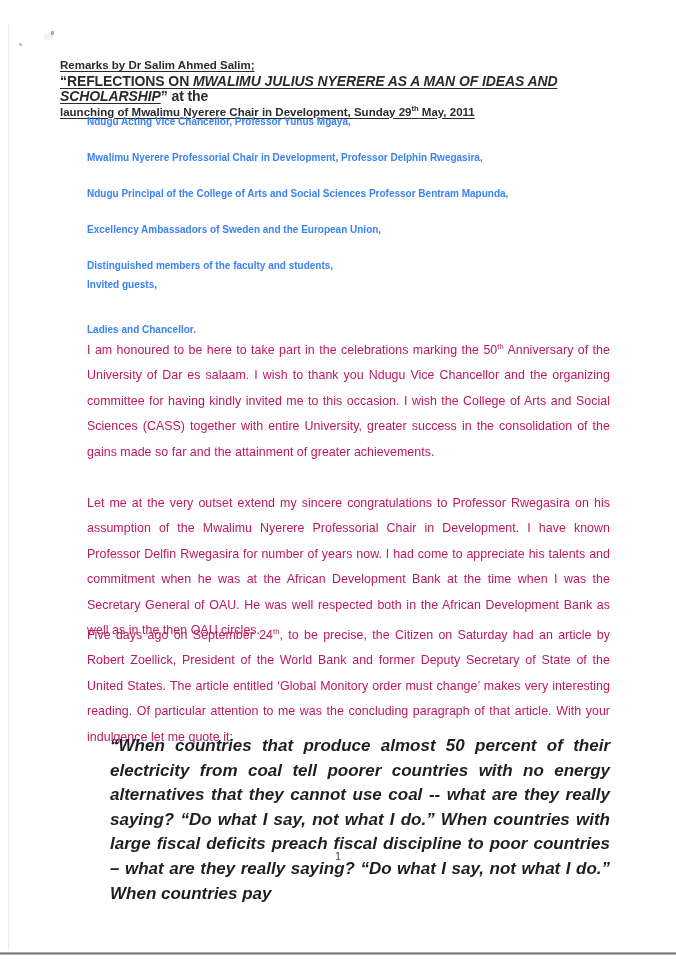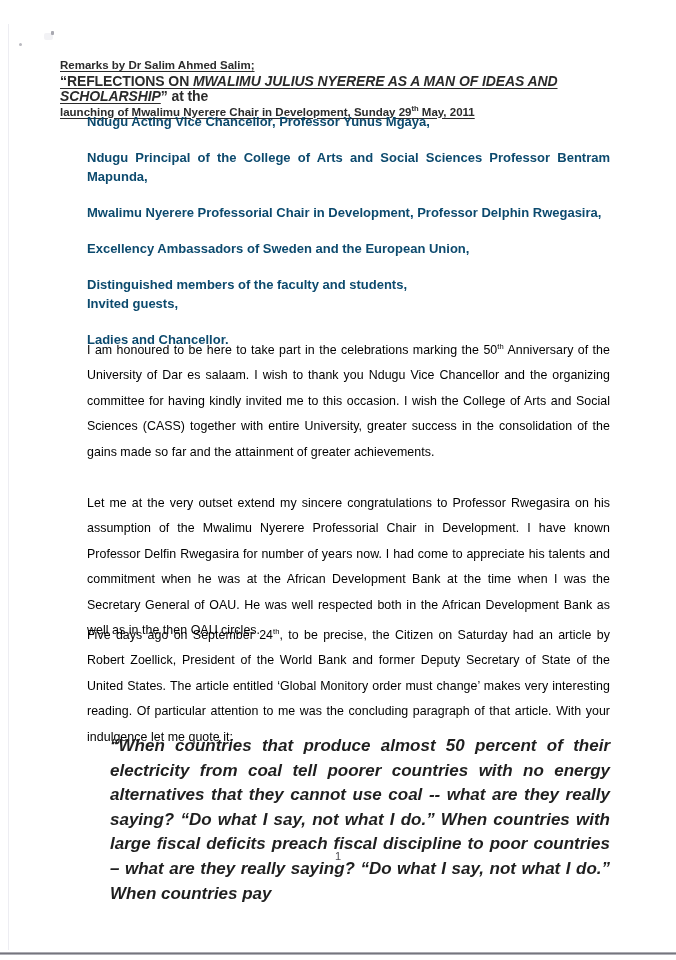--- a/index.html
+++ b/index.html
@@ -66,38 +66,38 @@
 
   
   .salutations {
     position: absolute;
     left: 87px;
     top: 112px;
     width: 523px;
   }
   .salute {
     font-weight: bold;
-    font-size: 13px;
-    color: #0c4a6e;
+    font-size: 10px;
+    color: #3b82f6;
     text-align: justify;
     text-align-last: left;
     line-height: 19px;
     margin-bottom: 17px;
   }
   .salute.tight { margin-bottom: 0; }
-  .salute.lastpair { margin-bottom: 17px; }
+  .salute.lastpair { margin-bottom: 26px; }
 
   
   .body-block {
     position: absolute;
     left: 87px;
     width: 523px;
   }
   .para {
-    color: #000000;
+    color: #be185d;
     font-size: 12.4px;
     line-height: 25.4px;
     text-align: justify;
     text-align-last: left;
     letter-spacing: 0.05px;
   }
   #para-1 { top: 338px; }
   #para-2 { top: 446px; margin-top: 45px; }
   #para-3 { top: 623px; }
 
@@ -144,22 +144,22 @@
   <div class="speck speck-a"></div>
 
   <div class="doc-header">
     <span class="hline u">Remarks by Dr Salim Ahmed Salim;</span>
     <span class="hline hl-title"><span class="u"><span>“REFLECTIONS ON </span><span class="ital">MWALIMU JULIUS NYERERE AS A MAN OF IDEAS AND SCHOLARSHIP</span></span><span>” at the</span></span>
     <span class="hline"><span class="u"><span>launching of Mwalimu Nyerere Chair in Development, Sunday 29</span><sup>th</sup><span> May, 2011</span></span></span>
   </div>
 
   <div class="salutations">
     <div class="salute">Ndugu Acting Vice Chancellor, Professor Yunus Mgaya,</div>
+    <div class="salute">Mwalimu Nyerere Professorial Chair in Development, Professor Delphin Rwegasira,</div>
     <div class="salute">Ndugu Principal of the College of Arts and Social Sciences Professor Bentram Mapunda,</div>
-    <div class="salute">Mwalimu Nyerere Professorial Chair in Development, Professor Delphin Rwegasira,</div>
     <div class="salute">Excellency Ambassadors of Sweden and the European Union,</div>
     <div class="salute tight">Distinguished members of the faculty and students,</div>
     <div class="salute lastpair">Invited guests,</div>
     <div class="salute">Ladies and Chancellor.</div>
   </div>
 
   <div class="body-block para" id="para-1"><span>I am honoured to be here to take part in the celebrations marking the 50</span><sup>th</sup><span> Anniversary of the University of Dar es salaam. I wish to thank you Ndugu Vice Chancellor and the organizing committee for having kindly invited me to this occasion. I wish the College of Arts and Social Sciences (CASS) together with entire University, greater success in the consolidation of the gains made so far and the attainment of greater achievements.</span></div>
 
   <div class="body-block para" id="para-2">Let me at the very outset extend my sincere congratulations to Professor Rwegasira on his assumption of the Mwalimu Nyerere Professorial Chair in Development. I have known Professor Delfin Rwegasira for number of years now. I had come to appreciate his talents and commitment when he was at the African Development Bank at the time when I was the Secretary General of OAU. He was well respected both in the African Development Bank as well as in the then OAU circles.</div>
 

